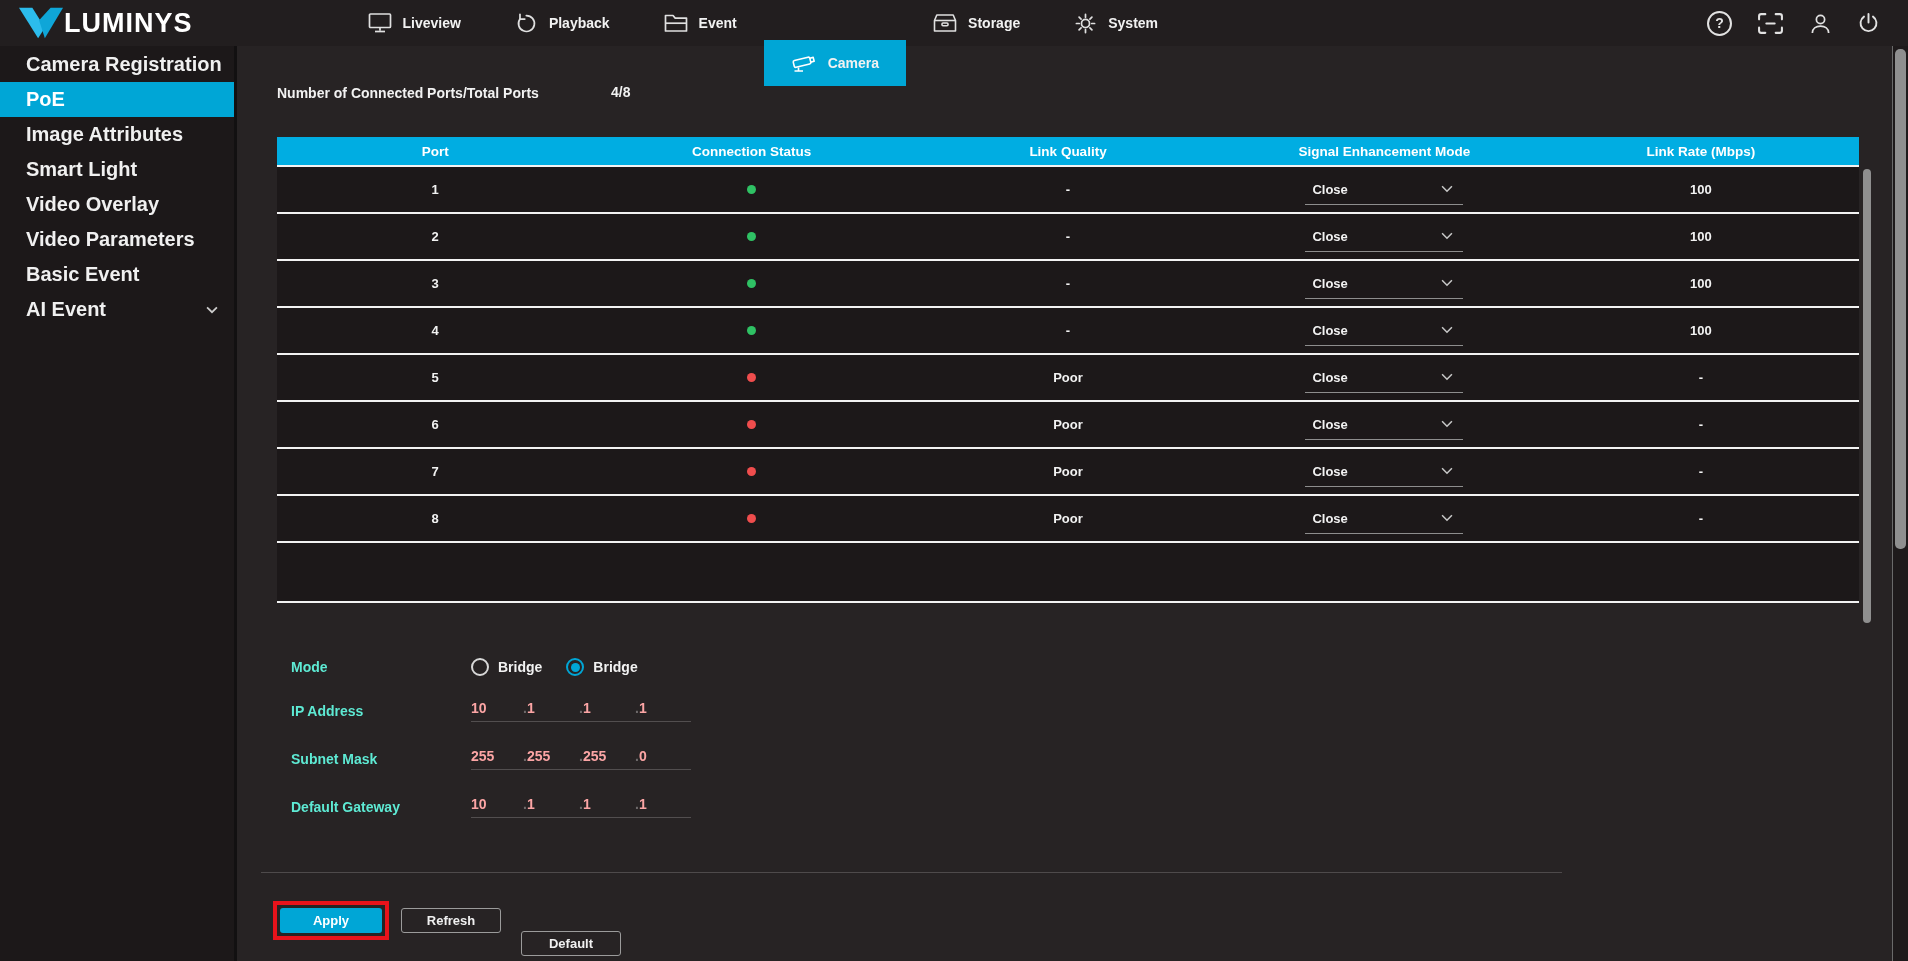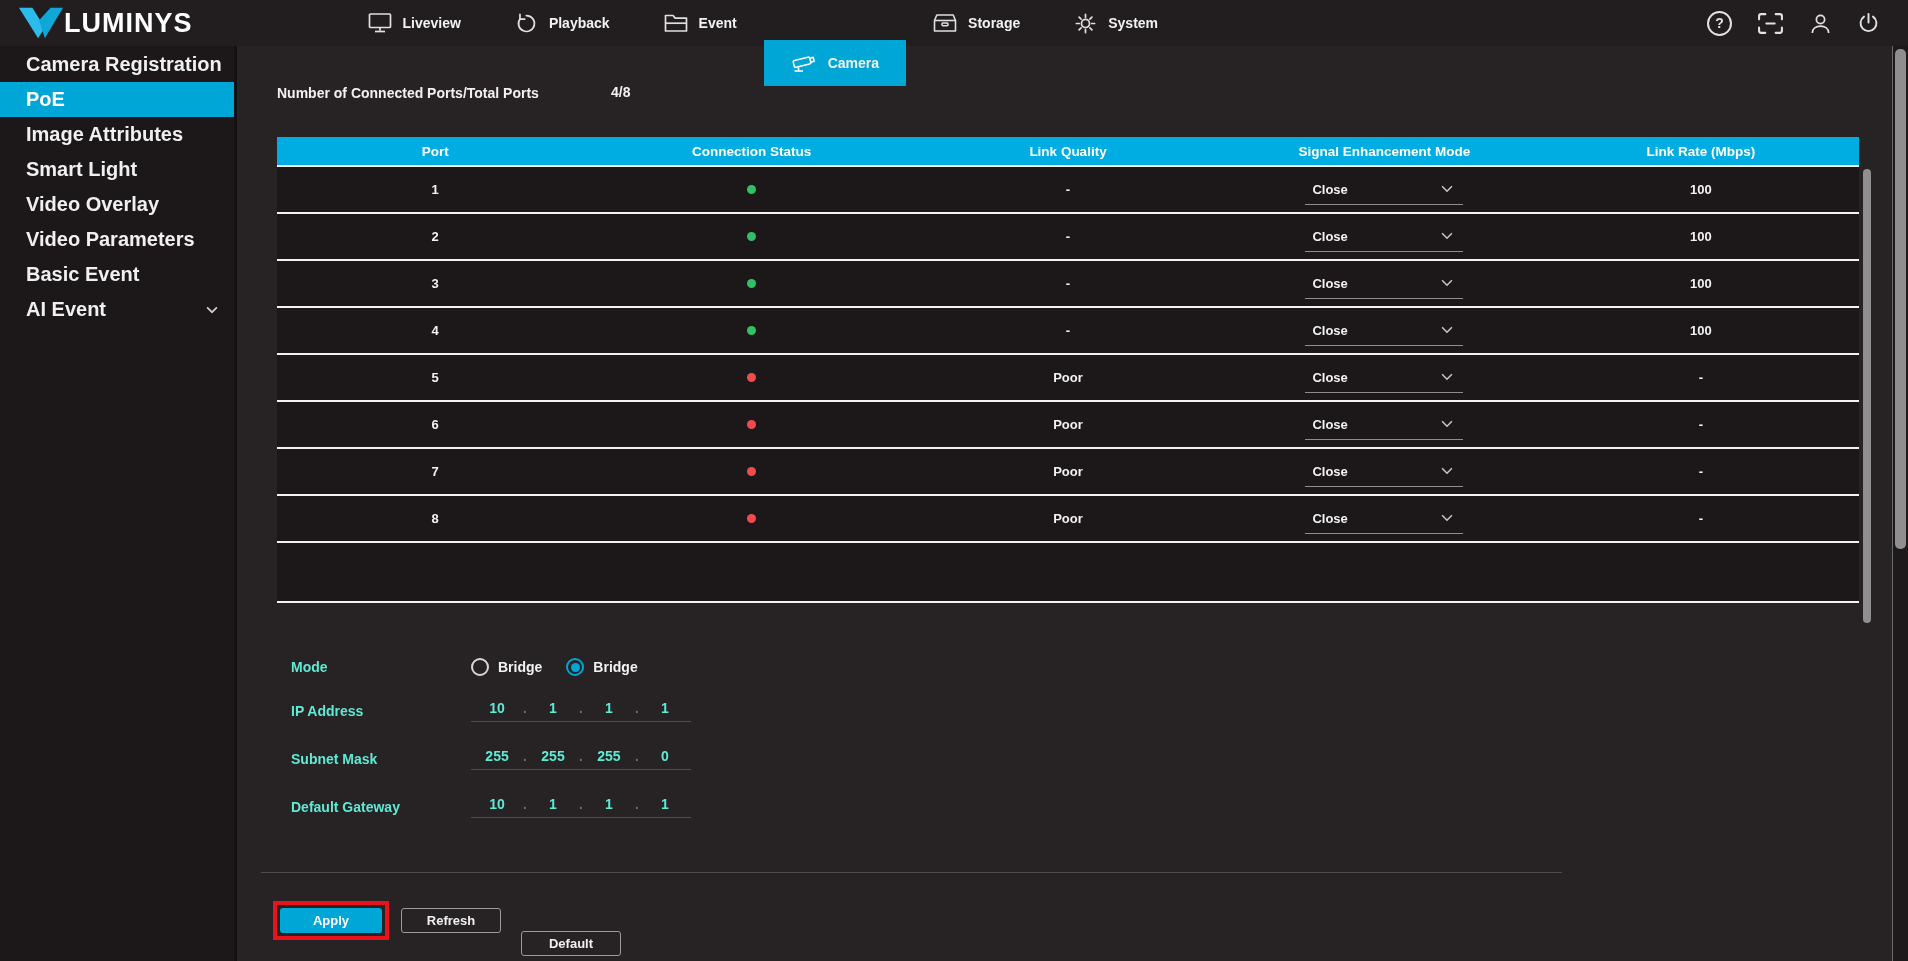--- a/index.html
+++ b/index.html
@@ -46,21 +46,21 @@
   
   .frow { position:absolute; left:51px; display:flex; align-items:center; height:26px; }
   .frow-label { width:180px; color:#5eead4; font-size:14px; font-weight:600; }
   .radio-group { display:flex; align-items:center; gap:24px; }
   .radio-opt { display:flex; align-items:center; gap:9px; cursor:pointer; color:#f2f2f2; font-size:14px; font-weight:600; }
   .radio { width:18px; height:18px; border:2px solid #d8d8d8; border-radius:50%; display:flex; align-items:center; justify-content:center; }
   .radio-opt.selected .radio { border-color:#00a6d6; }
   .radio-dot { width:9px; height:9px; border-radius:50%; background:transparent; }
   .radio-opt.selected .radio-dot { background:#00a6d6; }
   .ip-group { display:flex; align-items:center; width:220px; border-bottom:1px solid #524e4f; padding-bottom:5px; }
-  .octet { flex:1; text-align:center; color:#5eead4; font-size:14px; font-weight:600; }
+  .octet { flex:1; text-align:left; color:#fca5a5; font-size:14px; font-weight:600; }
   .ip-dot { color:#6e6a6b; font-size:14px; font-weight:700; }
 
   .divider { position:absolute; left:21px; top:826px; width:1301px; height:1px; background:#4e4a4b; }
 
   
   .btn-row { position:absolute; left:33px; top:839px; display:flex; align-items:center; }
   .annotation-box { border:4px solid #e8131b; padding:3px; }
   .btn { height:25px; border-radius:3px; font-size:13px; font-weight:600; display:flex; align-items:center; justify-content:center; cursor:pointer; font-family:"Liberation Sans", sans-serif; }
   .btn-apply { width:102px; background:#00a6d6; color:#ffffff; border:none; }
   .btn-ghost { width:100px; background:transparent; color:#f0f0f0; border:1px solid #9b9b9b; }

